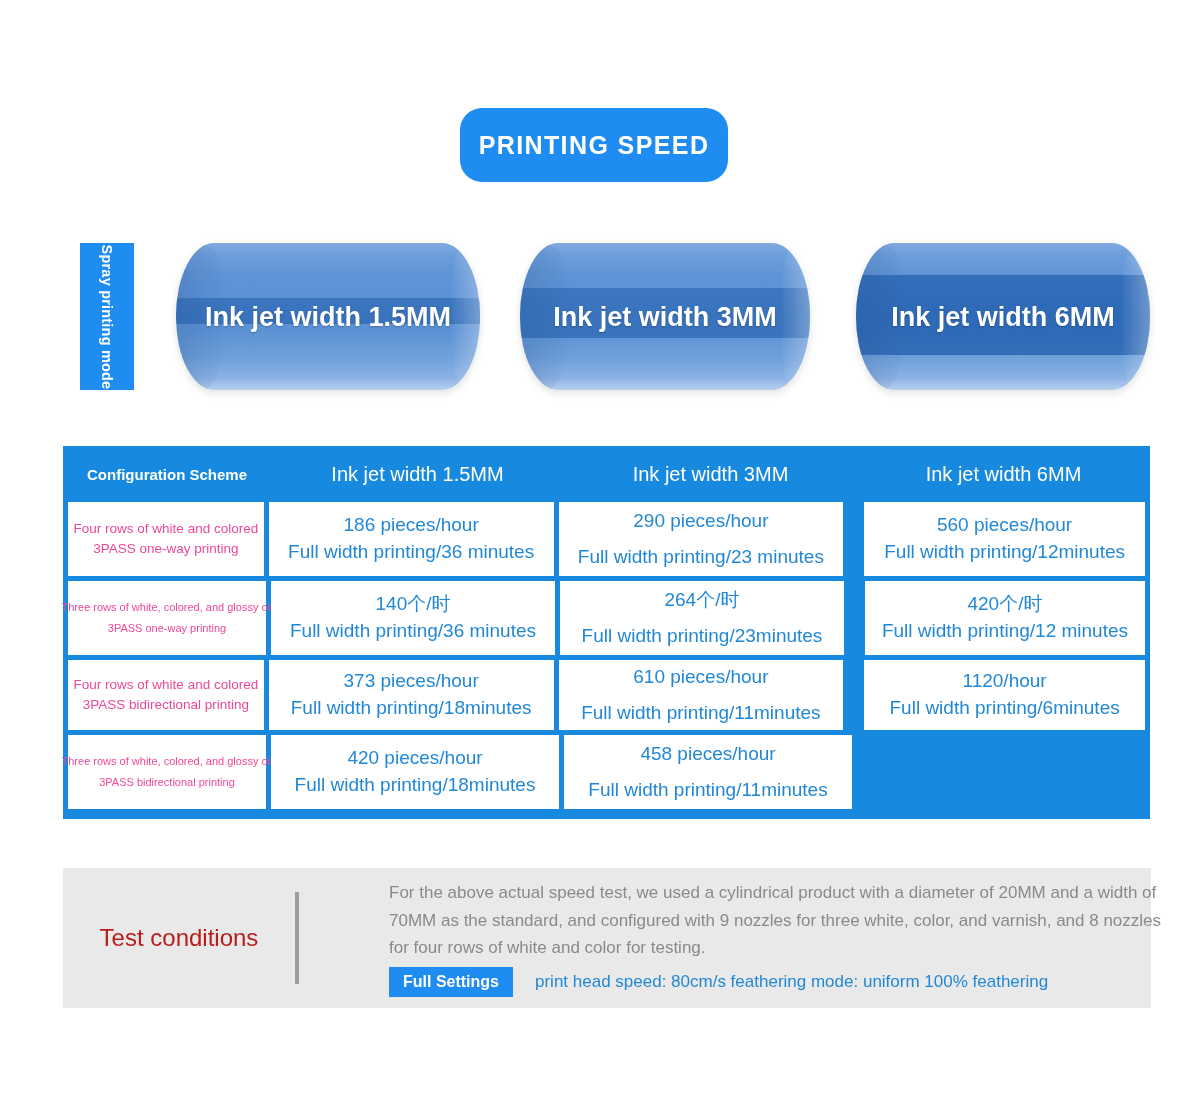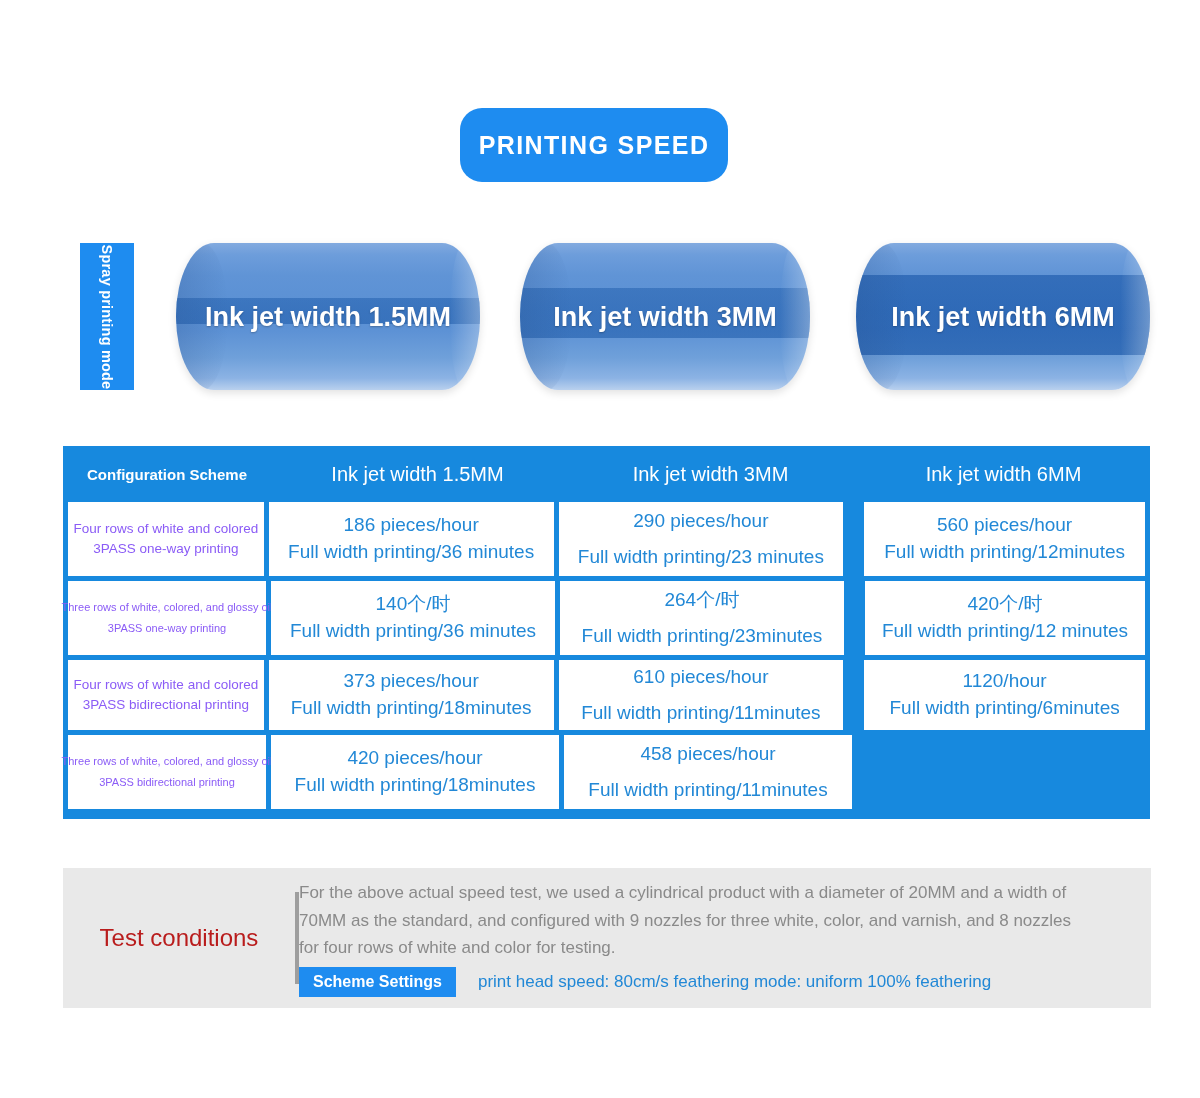--- a/index.html
+++ b/index.html
@@ -176,21 +176,21 @@
 
   .td-0 { width: 198px; }
   .td-1 { width: 288px; }
   .td-2 { width: 288px; gap: 9px; }
   .td-3 { width: 284px; margin-left: 16px; }
 
   .cfg-line {
     font-size: 13.5px;
     line-height: 1.45;
     white-space: nowrap;
-    color: #8b5cf6;
+    color: #ec4899;
   }
   .cfg-small .cfg-line { font-size: 11px; line-height: 1.9; }
 
   .val-line {
     font-size: 19px;
     line-height: 1.42;
     white-space: nowrap;
     color: #2288D6;
   }
 
@@ -218,21 +218,23 @@
     flex: 0 0 auto;
   }
   .test-divider {
     width: 4px;
     height: 92px;
     background: #9E9E9E;
     flex: 0 0 auto;
   }
   .test-body {
     flex: 1 1 auto;
-    box-sizing: border-box;
+    padding-left: 42px;
+    box-sizing: border-box;
+    margin-left: 48px;
   }
   .test-line {
     color: #8A8A8A;
     font-size: 17px;
     line-height: 1.62;
     white-space: nowrap;
   }
   .print-row {
     display: flex;
     align-items: center;
@@ -375,17 +377,17 @@
 </div>
 
 <div class="test-panel">
   <div class="test-title">Test conditions</div>
   <div class="test-divider"></div>
   <div class="test-body">
     <div class="test-line">For the above actual speed test, we used a cylindrical product with a diameter of 20MM and a width of</div>
     <div class="test-line">70MM as the standard, and configured with 9 nozzles for three white, color, and varnish, and 8 nozzles</div>
     <div class="test-line">for four rows of white and color for testing.</div>
     <div class="print-row">
-      <span class="print-badge">Scheme Settings</span>
+      <span class="print-badge">Full Settings</span>
       <span class="print-note">print head speed: 80cm/s feathering mode: uniform 100% feathering</span>
     </div>
   </div>
 </div>
 
 </body></html>

